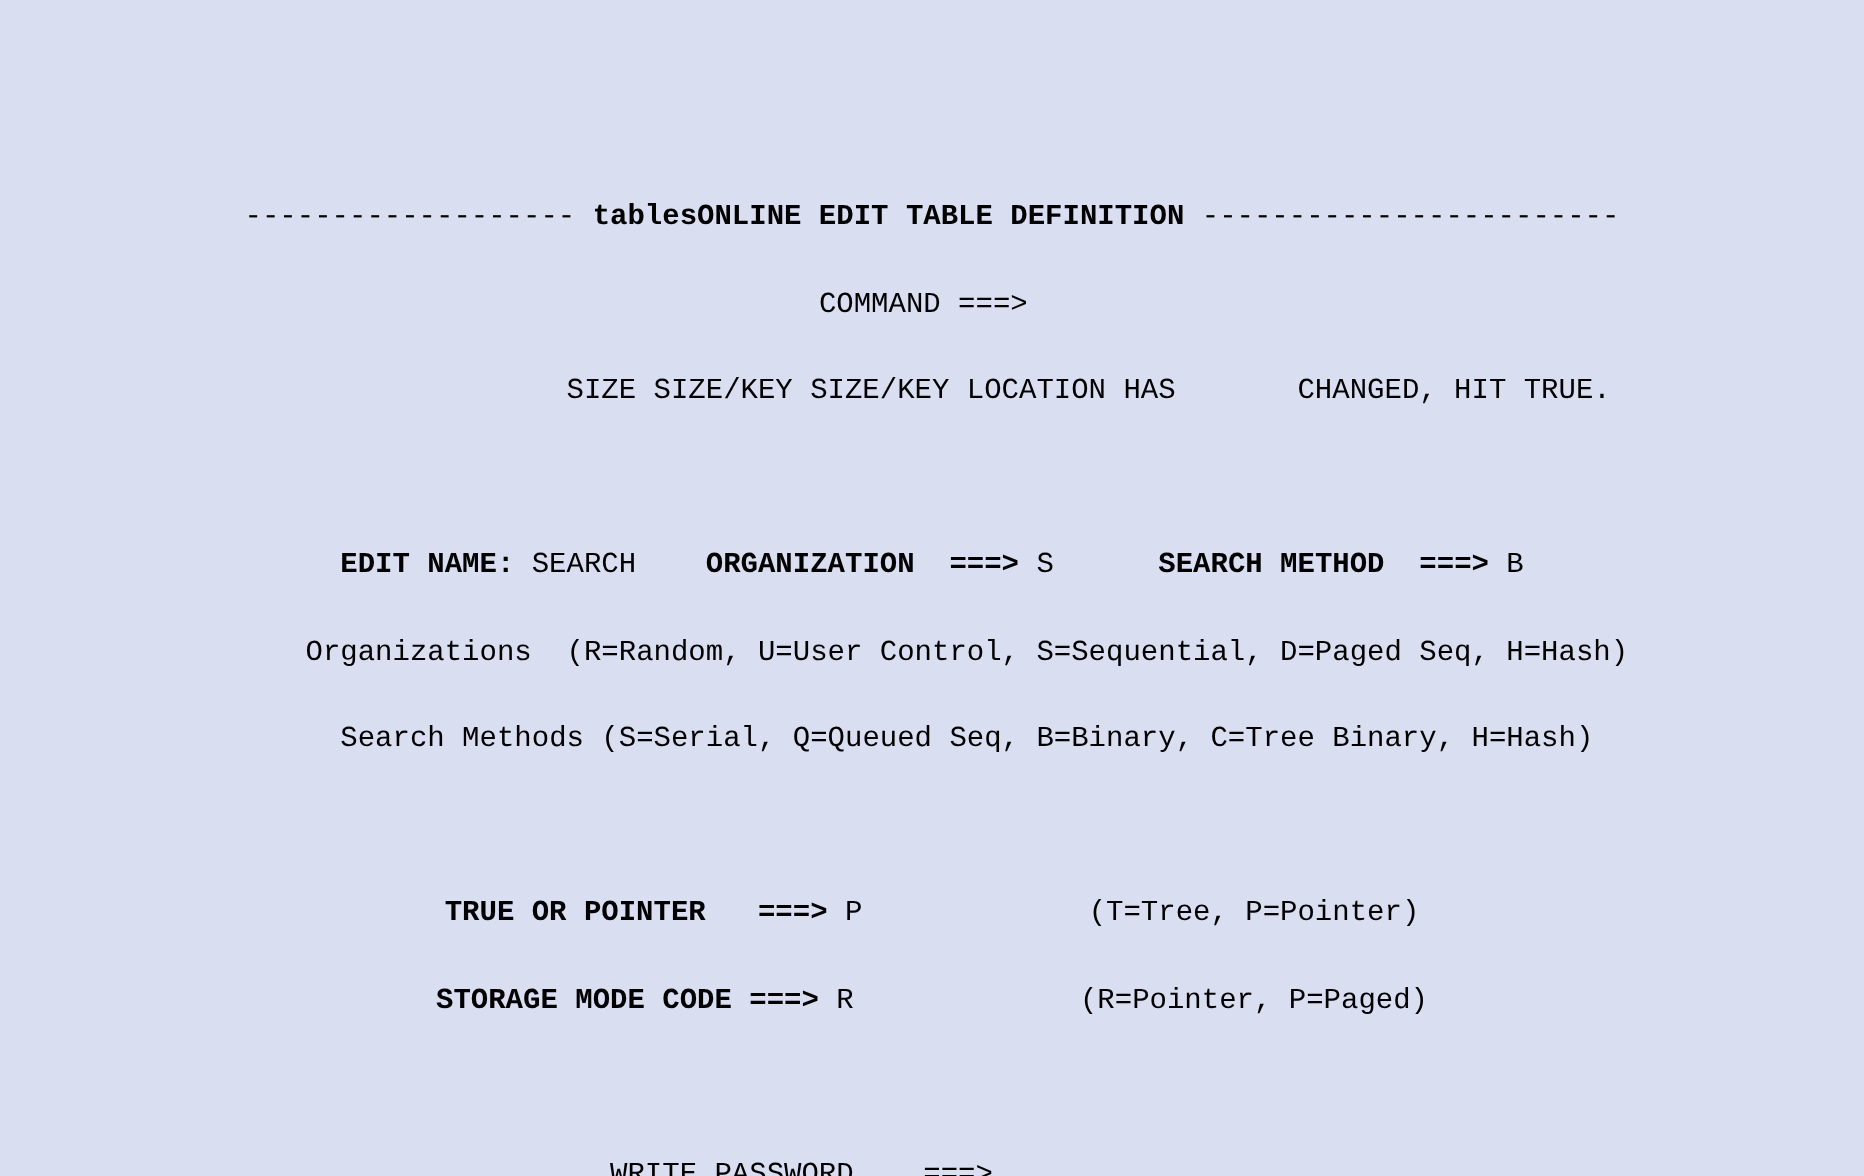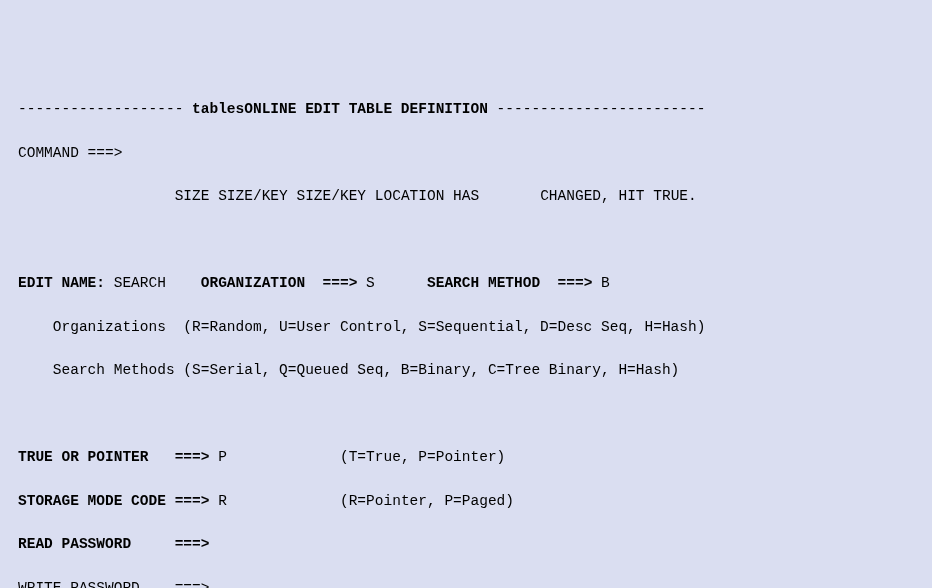--- a/index.html
+++ b/index.html
@@ -8,39 +8,39 @@
       background: #dadef1;
       font-family: "Courier New", monospace;
       font-size: 14.5px;
       color: #000;
       line-height: 1.5;
       white-space: pre;
       width: 932px;
       box-sizing: border-box;
     }
     .bold { font-weight: bold; }
-    .row { display: block; }
+    .row { display: block; text-align: center; }
     span[data-interactable="true"] { cursor: text; }
   </style>
 </head>
 <body>
 
 
 
 <div class="row" data-interactable="false"><span data-interactable="false">------------------- </span><span class="bold" data-interactable="false">tablesONLINE EDIT TABLE DEFINITION</span><span data-interactable="false"> ------------------------</span></div>
 <div class="row" data-interactable="false"><span data-interactable="false">COMMAND ===&gt;</span> <span data-interactable="true"></span></div>
 <div class="row" data-interactable="false">                  <span data-interactable="false">SIZE SIZE/KEY SIZE/KEY LOCATION HAS</span>       <span data-interactable="false">CHANGED, HIT TRUE.</span></div>
 <div class="row" data-interactable="false"> </div>
 <div class="row" data-interactable="false"><span class="bold" data-interactable="false">EDIT NAME:</span> <span data-interactable="true">SEARCH</span>    <span class="bold" data-interactable="false">ORGANIZATION  ===&gt;</span> <span data-interactable="true">S</span>      <span class="bold" data-interactable="false">SEARCH METHOD  ===&gt;</span> <span data-interactable="true">B</span></div>
-<div class="row" data-interactable="false">    Organizations  (R=Random, U=User Control, S=Sequential, D=Desc Seq, H=Hash)</div>
+<div class="row" data-interactable="false">    Organizations  (R=Random, U=User Control, S=Sequential, D=Paged Seq, H=Hash)</div>
 <div class="row" data-interactable="false">    Search Methods (S=Serial, Q=Queued Seq, B=Binary, C=Tree Binary, H=Hash)</div>
 <div class="row" data-interactable="false"> </div>
-<div class="row" data-interactable="false"><span class="bold" data-interactable="false">TRUE OR POINTER   ===&gt;</span> <span data-interactable="true">P             </span><span data-interactable="false">(T=True, P=Pointer)</span></div>
+<div class="row" data-interactable="false"><span class="bold" data-interactable="false">TRUE OR POINTER   ===&gt;</span> <span data-interactable="true">P             </span><span data-interactable="false">(T=Tree, P=Pointer)</span></div>
 <div class="row" data-interactable="false"><span class="bold" data-interactable="false">STORAGE MODE CODE ===&gt;</span> <span data-interactable="true">R             </span><span data-interactable="false">(R=Pointer, P=Paged)</span></div>
-<div class="row" data-interactable="false"><span class="bold" data-interactable="false">READ PASSWORD     ===&gt;</span> <span data-interactable="true">              </span><span data-interactable="false"></span></div>
+<div class="row" data-interactable="false"> <span data-interactable="true">              </span><span data-interactable="false"></span></div>
 <div class="row" data-interactable="false"><span data-interactable="false">WRITE PASSWORD    ===&gt;</span> <span data-interactable="true">              </span><span data-interactable="false"></span></div>
 
 
 
 
 
 
 
 
 

